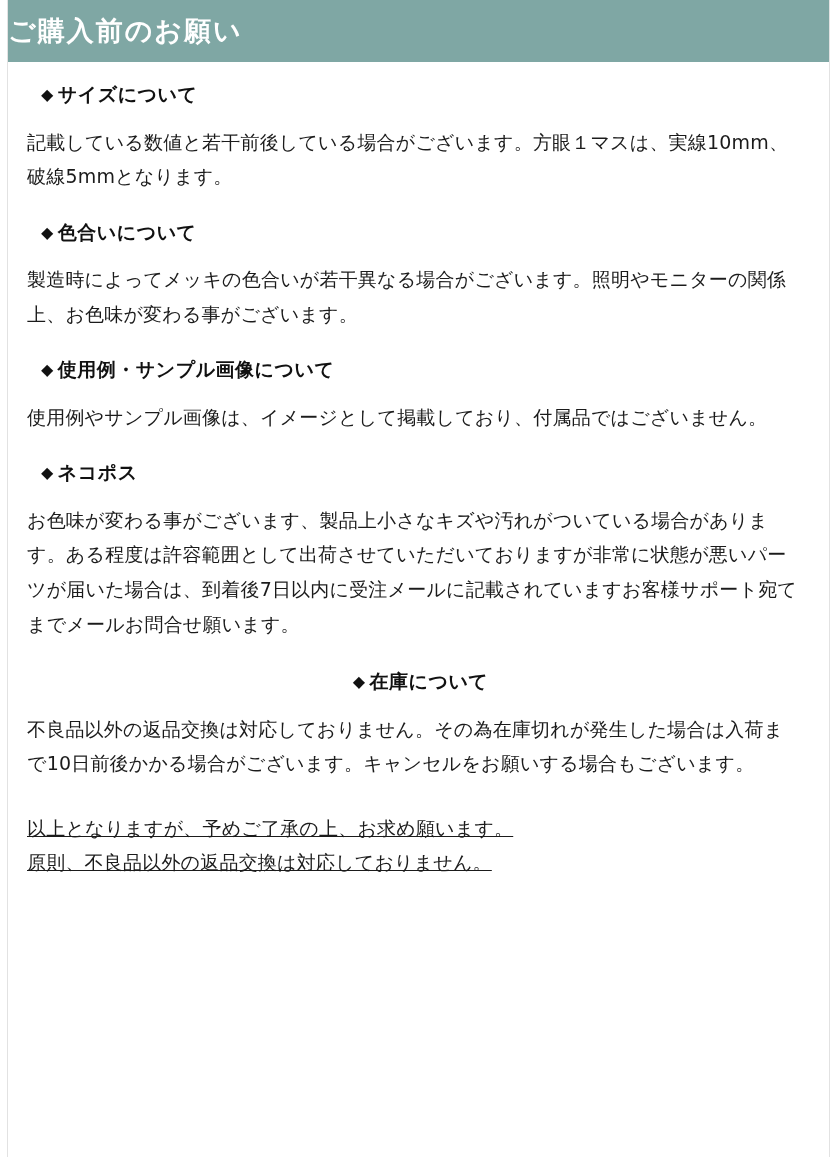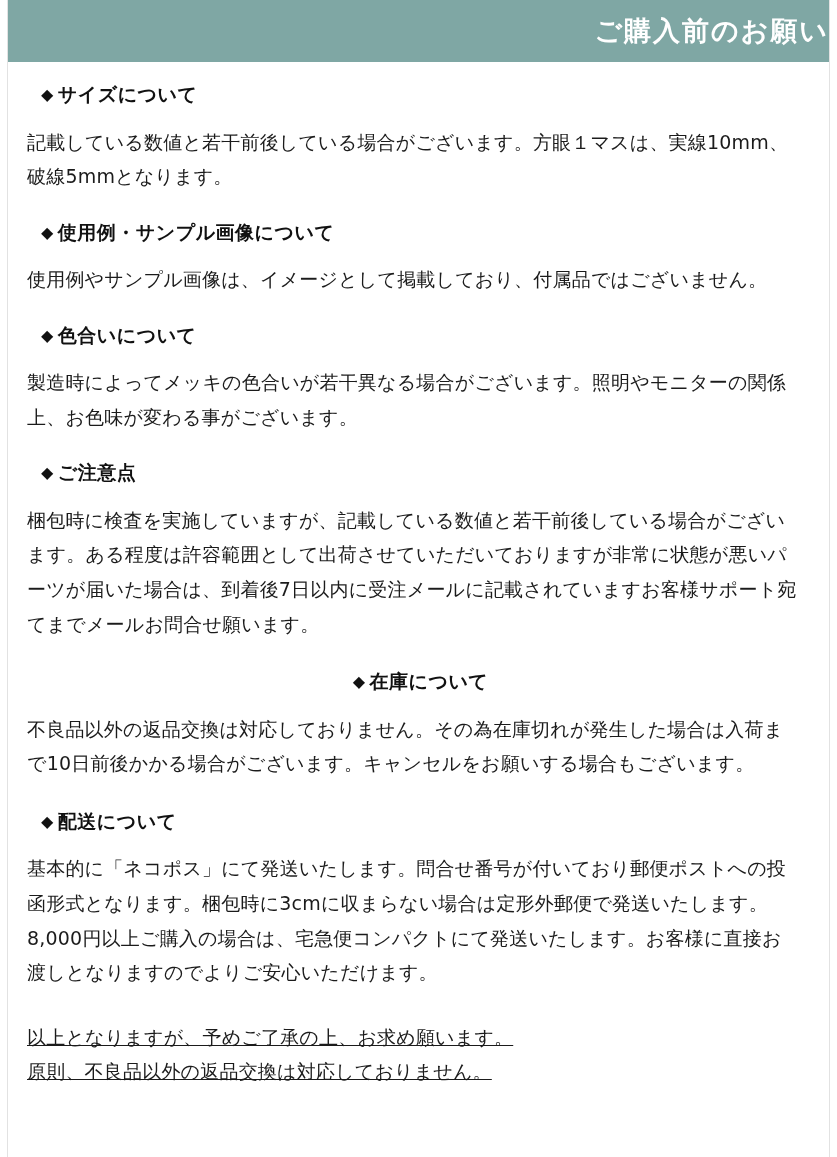--- a/index.html
+++ b/index.html
@@ -39,21 +39,21 @@
 
   .header {
     position: absolute;
     top: 0;
     left: 8px;
     width: 821px;
     height: 62px;
     background: #7fa7a4;
     display: flex;
     align-items: center;
-    justify-content: flex-end;
+    justify-content: flex-start;
     box-sizing: border-box;
   }
   .header-title {
     color: #ffffff;
     font-size: 27px;
     font-weight: bold;
     letter-spacing: 2px;
   }
 
   .content {
@@ -121,52 +121,45 @@
   <div class="content">
 
     <div class="section">
       <div class="section-heading s-size">
         <span class="diamond">◆</span><span>サイズについて</span>
       </div>
       <p class="section-body">記載している数値と若干前後している場合がございます。方眼１マスは、実線10mm、破線5mmとなります。</p>
     </div>
 
     <div class="section">
+      <div class="section-heading s-color">
+        <span class="diamond">◆</span><span>色合いについて</span>
+      </div>
+      <p class="section-body">製造時によってメッキの色合いが若干異なる場合がございます。照明やモニターの関係上、お色味が変わる事がございます。</p>
+    </div>
+
+    <div class="section">
       <div class="section-heading s-sample">
         <span class="diamond">◆</span><span>使用例・サンプル画像について</span>
       </div>
       <p class="section-body">使用例やサンプル画像は、イメージとして掲載しており、付属品ではございません。</p>
     </div>
 
     <div class="section">
-      <div class="section-heading s-color">
-        <span class="diamond">◆</span><span>色合いについて</span>
+      <div class="section-heading s-note">
+        <span class="diamond">◆</span><span>ネコポス</span>
       </div>
-      <p class="section-body">製造時によってメッキの色合いが若干異なる場合がございます。照明やモニターの関係上、お色味が変わる事がございます。</p>
-    </div>
-
-    <div class="section">
-      <div class="section-heading s-note">
-        <span class="diamond">◆</span><span>ご注意点</span>
-      </div>
-      <p class="section-body">梱包時に検査を実施していますが、記載している数値と若干前後している場合がございます。ある程度は許容範囲として出荷させていただいておりますが非常に状態が悪いパーツが届いた場合は、到着後7日以内に受注メールに記載されていますお客様サポート宛てまでメールお問合せ願います。</p>
+      <p class="section-body">お色味が変わる事がございます、製品上小さなキズや汚れがついている場合があります。ある程度は許容範囲として出荷させていただいておりますが非常に状態が悪いパーツが届いた場合は、到着後7日以内に受注メールに記載されていますお客様サポート宛てまでメールお問合せ願います。</p>
     </div>
 
     <div class="section">
       <div class="section-heading s-stock">
         <span class="diamond">◆</span><span>在庫について</span>
       </div>
       <p class="section-body">不良品以外の返品交換は対応しておりません。その為在庫切れが発生した場合は入荷まで10日前後かかる場合がございます。キャンセルをお願いする場合もございます。</p>
     </div>
 
-    <div class="section">
-      <div class="section-heading s-ship">
-        <span class="diamond">◆</span><span>配送について</span>
-      </div>
-      <p class="section-body" style="white-space: pre-line;">基本的に「ネコポス」にて発送いたします。問合せ番号が付いており郵便ポストへの投函形式となります。梱包時に3cmに収まらない場合は定形外郵便で発送いたします。
-8,000円以上ご購入の場合は、宅急便コンパクトにて発送いたします。お客様に直接お渡しとなりますのでよりご安心いただけます。</p>
-    </div>
 
     <p class="closing" style="white-space: pre-line; text-decoration: underline;">以上となりますが、予めご了承の上、お求め願います。
 原則、不良品以外の返品交換は対応しておりません。</p>
 
   </div>
 </div>
 
 </body></html>

